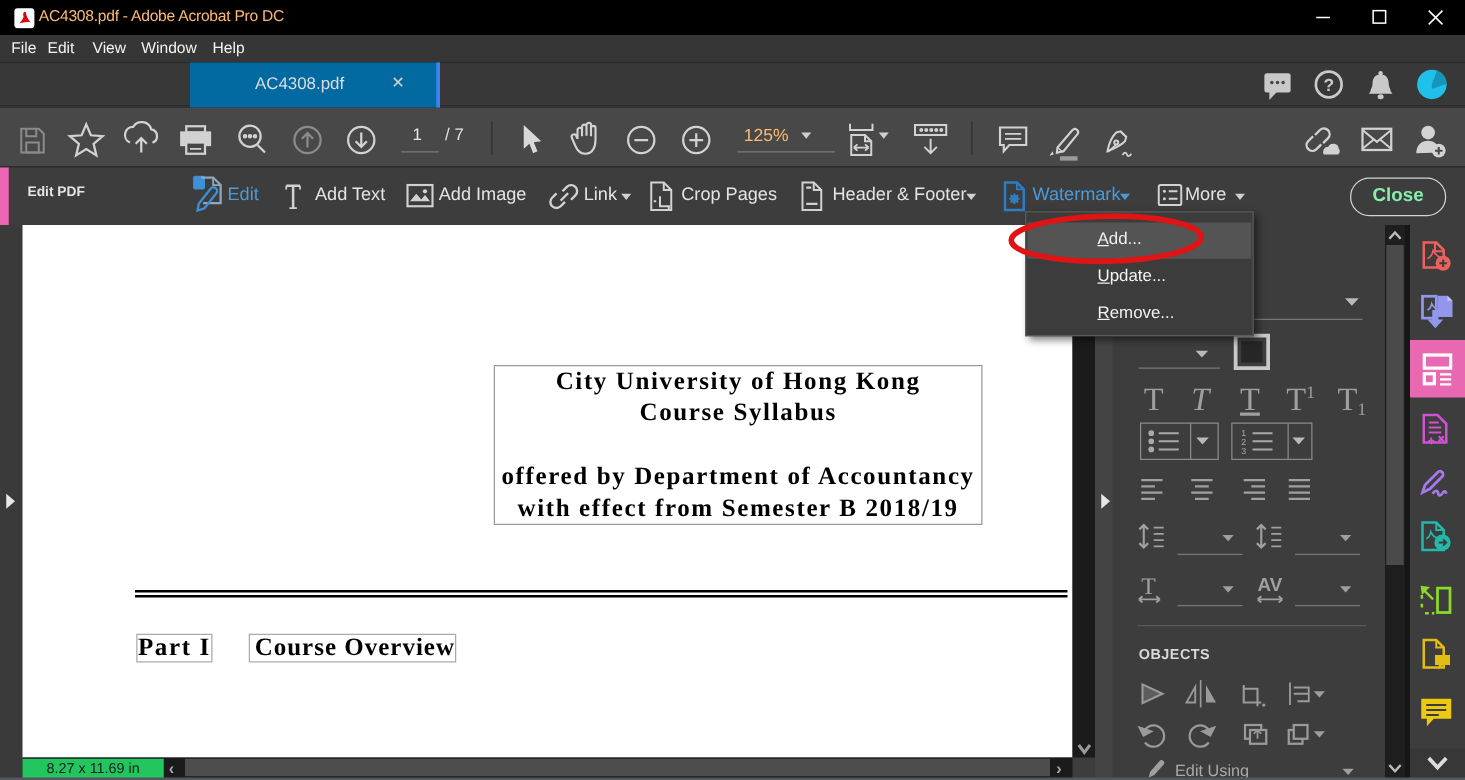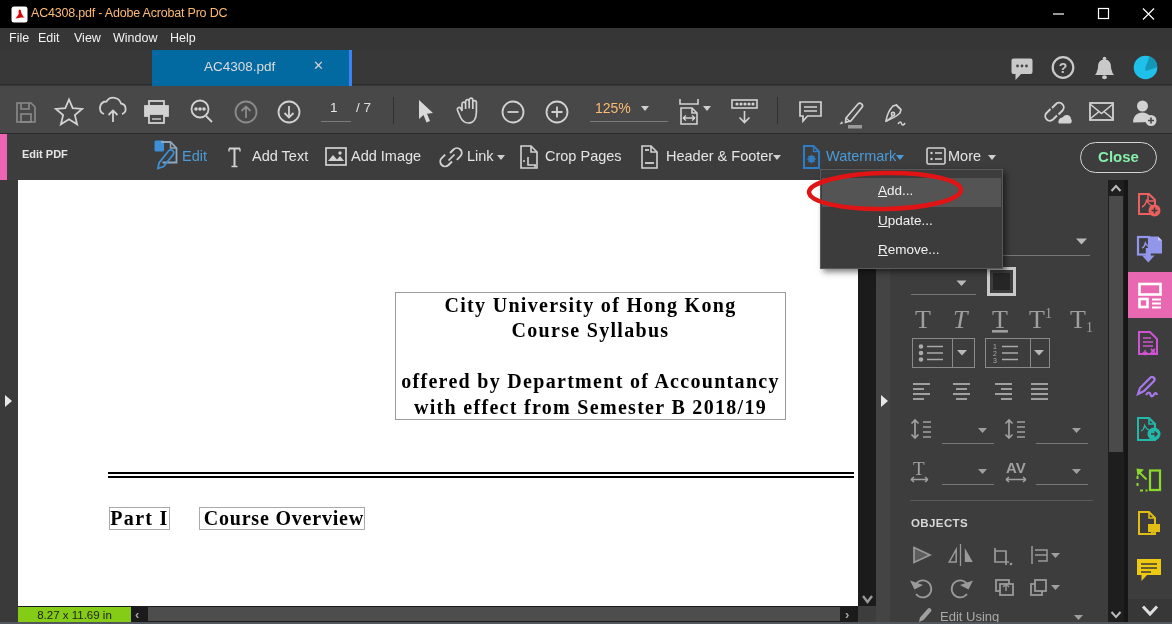--- a/index.html
+++ b/index.html
@@ -39,21 +39,21 @@
   #page { left:18px; top:0; width:840px; height:426px; background:#fff; position:absolute; }
   #vscroll { left:858px; top:0; width:18px; height:426px; background:#1b1b1b; position:absolute; }
   #rstrip { left:876px; top:0; width:15px; height:444px; background:#444444; position:absolute; }
   #panel { left:890px; top:0; width:218px; height:444px; background:#3d3d3d; position:absolute; }
   #pscroll { left:1108px; top:0; width:16px; height:444px; background:#1e1e1e; position:absolute; }
   #blackline { left:1124px; top:0; width:4px; height:444px; background:#161616; position:absolute; }
   #sidebar { left:1128px; top:0; width:44px; height:444px; background:#3d3d3d; position:absolute; }
 
   
   #bottombar { left:18px; top:426px; width:840px; height:18px; background:#1b1b1b; position:absolute; }
-  #statusbox { left:0; top:1px; width:113px; height:16px; background:#84cc16; color:#222; font-size:11.5px; text-align:center; line-height:16px; position:absolute; }
+  #statusbox { left:0; top:1px; width:113px; height:16px; background:#22c55e; color:#222; font-size:11.5px; text-align:center; line-height:16px; position:absolute; }
 
   
   .serif { font-family:"Liberation Serif", serif; font-weight:bold; color:#000; letter-spacing:1.3px; }
   #titlebox { left:377px; top:112px; width:391px; height:128px; border:1px solid #9a9a9a; text-align:center; position:absolute; font-size:20px; line-height:25.4px; }
   #partbox { left:91px; top:327px; width:61px; height:23px; white-space:nowrap; overflow:hidden; border:1px solid #aaa; text-align:center; font-size:20px; line-height:21px; position:absolute; }
   #overviewbox { left:181px; top:327px; width:166px; height:23px; border:1px solid #aaa; text-align:right; font-size:20px; line-height:21px; position:absolute; white-space:nowrap; overflow:hidden; letter-spacing:0.8px; }
   #dblline { left:90px; top:292px; width:746px; height:6px; border-top:2px solid #000; border-bottom:2px solid #000; position:absolute; }
 
   
   #menu { left:800px; top:169px; width:183px; height:100px; background:#3c3c3c; border:1px solid #5a5a5a; box-shadow:3px 3px 6px rgba(0,0,0,.5); position:absolute; z-index:50;margin-left:20px; }

